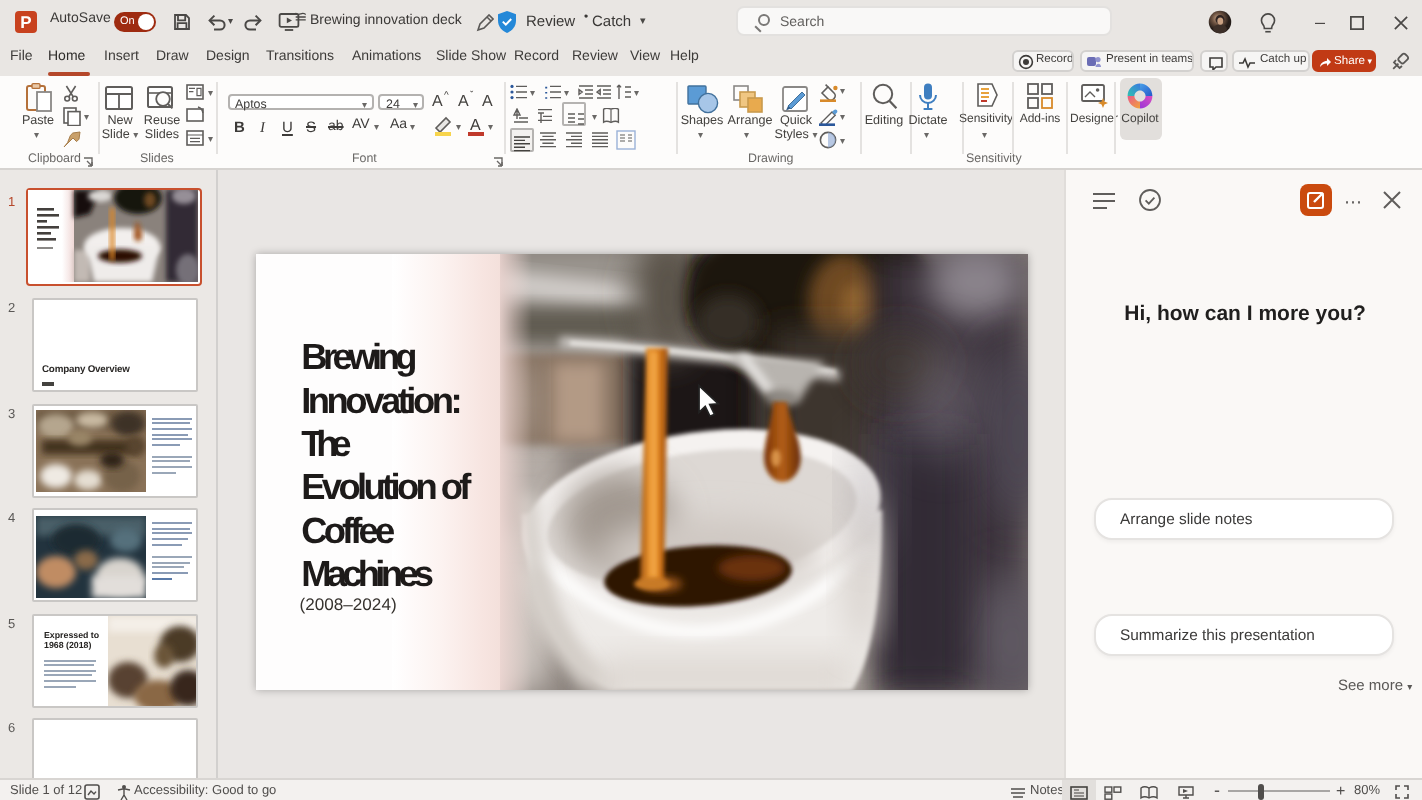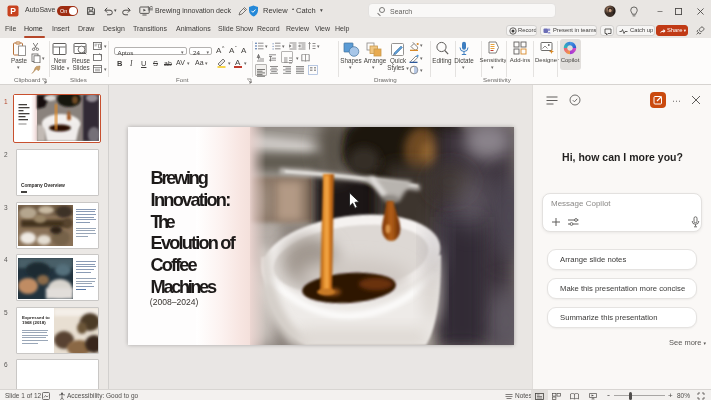--- a/index.html
+++ b/index.html
@@ -699,37 +699,21 @@
     </svg>
  <div class="ab" style="left:117px;top:7px;width:16px;height:16px;background:#ca4a0e;border-radius:4px;"><svg width="16" height="16" viewBox="0 0 16 16">
         <rect x="4" y="4.5" width="7.5" height="7.5" rx="1" fill="none" stroke="#fff" stroke-width="1"></rect>
         <path d="M7 9l4.5-4.5" stroke="#fff" stroke-width="1.2"></path>
       </svg></div>
  <div class="ab" style="left:139px;top:10.5px;font-size:9px;color:#5f5d5b;letter-spacing:0.5px;">⋯</div>
  <svg class="ab" style="left:158px;top:10px" width="10" height="10" viewBox="0 0 10 10">
       <path d="M1 1l8 8M9 1l-8 8" stroke="#5f5d5b" stroke-width="1"></path>
     </svg>
  <div class="ab" style="left:0;top:66px;width:179px;text-align:center;font-size:10.5px;font-weight:bold;color:#201f1e;">Hi, how can I more you?</div>
- <div class="ab" style="left:9px;top:108px;width:160px;height:39px;background:#fff;border:1px solid #e3e1df;border-radius:8px;box-shadow:0 1px 3px rgba(0,0,0,0.07);">
-  <div class="ab" style="left:8px;top:5px;font-size:8px;color:#8a8886;">Message Copilot</div>
-  <svg class="ab" style="left:8px;top:23px" width="10" height="10" viewBox="0 0 10 10">
-        <path d="M5 1v8M1 5h8" stroke="#5f5d5b" stroke-width="1"></path>
-      </svg>
-  <svg class="ab" style="left:24px;top:23px" width="12" height="10" viewBox="0 0 12 10">
-        <path d="M1 3h7M10 3h1.5M1 7h2M6 7h5.5" stroke="#5f5d5b" stroke-width="1"></path>
-        <circle cx="9" cy="3" r="1.4" fill="none" stroke="#5f5d5b" stroke-width="0.9"></circle>
-        <circle cx="4.5" cy="7" r="1.4" fill="none" stroke="#5f5d5b" stroke-width="0.9"></circle>
-      </svg>
-  <svg class="ab" style="left:148px;top:22px" width="9" height="12" viewBox="0 0 9 12">
-        <rect x="3" y="0.8" width="3" height="6" rx="1.5" fill="none" stroke="#5f5d5b" stroke-width="0.9"></rect>
-        <path d="M1.2 5a3.3 3.3 0 0 0 6.6 0M4.5 8.3v2M3 10.8h3" fill="none" stroke="#5f5d5b" stroke-width="0.9"></path>
-      </svg>
- </div>
  <div class="pill" style="top:164px;">Arrange slide notes</div>
- <div class="pill" style="top:192.5px;">Make this presentation more concise</div>
  <div class="pill" style="top:222px;">Summarize this presentation</div>
  <div class="ab" style="left:136px;top:253px;font-size:7.5px;color:#5a5856;">See more <span style="font-size:5px;">▾</span></div>
 </div>
 
 <div id="status">
  <div class="st" style="left:5px;">Slide 1 of 12</div>
  <svg class="ab" style="left:42px;top:2px" width="8" height="8" viewBox="0 0 8 8">
       <rect x="0.5" y="0.5" width="7" height="7" rx="1" fill="none" stroke="#504e4c" stroke-width="0.8"></rect>
       <path d="M2 5.5L3.5 3.5 5 5l1-1.2" fill="none" stroke="#504e4c" stroke-width="0.7"></path>
     </svg>

